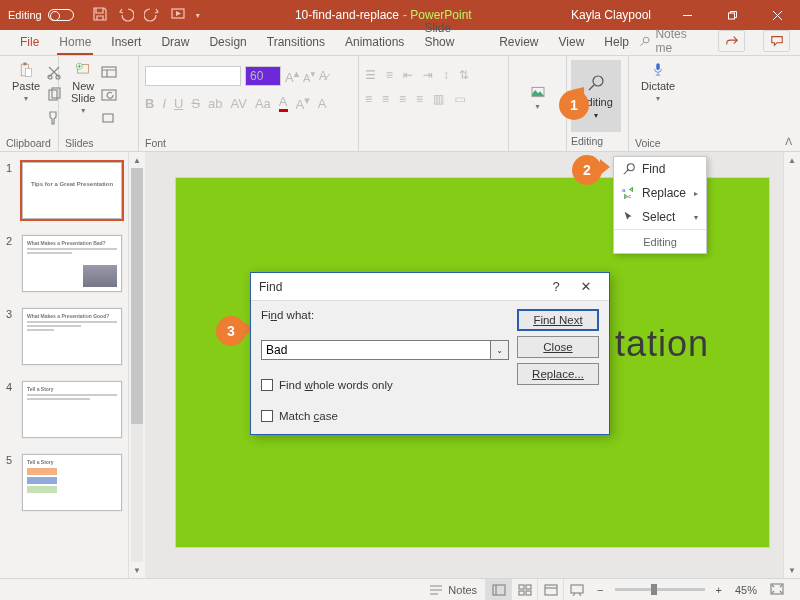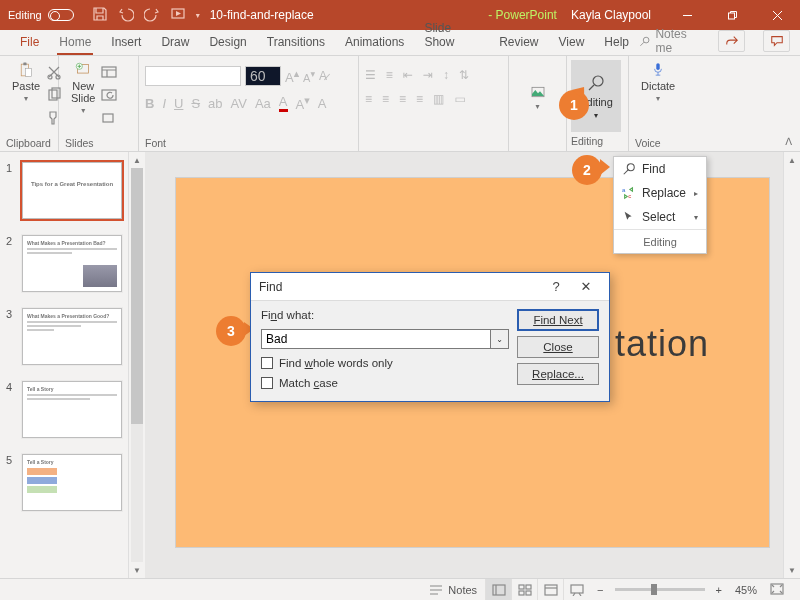--- a/index.html
+++ b/index.html
@@ -4,21 +4,21 @@
 <style>
   * { margin:0; padding:0; box-sizing:border-box; font-family:"Segoe UI",Arial,sans-serif; user-select:none; }
   body { width:800px; height:600px; background:#fff; overflow:hidden; position:relative; font-size:12px; color:#333; }
 
   
   .titlebar { height:30px; background:#B7472A; display:flex; align-items:center; color:#fff; }
   .titlebar .autosave { display:flex; align-items:center; gap:6px; padding:0 8px; font-size:11px; }
   .toggle { width:26px; height:12px; border:1px solid #fff; border-radius:6px; position:relative; }
   .toggle::after { content:""; position:absolute; left:1px; top:1px; width:8px; height:8px; border:1px solid #fff; border-radius:50%; }
   .qat { display:flex; align-items:center; gap:10px; padding:0 10px; }
-  .titlebar .doc-title { flex:1; text-align:center; font-size:12px; display:flex; justify-content:space-between; gap:4px; }
+  .titlebar .doc-title { flex:1; text-align:center; font-size:12px; display:flex; justify-content:center; gap:4px; }
   .doc-title .ghost { color:#bef264; }
   .titlebar .user { padding:0 14px; font-size:12px; }
   .winbtns { display:flex; }
   .winbtn { width:45px; height:30px; display:flex; align-items:center; justify-content:center; }
   .winbtn svg { width:11px; height:11px; stroke:#fff; fill:none; stroke-width:1; }
 
   
   .tabs { height:26px; background:#f3f2f1; display:flex; align-items:flex-end; padding-left:10px; border-bottom:1px solid #d6d6d6; position:relative; }
   .tab { padding:4px 10px 6px; font-size:12px; color:#555; cursor:pointer; }
   .tab.file { color:#B7472A; font-weight:400; }
@@ -30,21 +30,21 @@
 
   
   .ribbon { height:96px; background:#f3f2f1; display:flex; border-bottom:1px solid #d6d6d6; position:relative; }
   .group { border-right:1px solid #d6d6d6; padding:4px 6px 0; display:flex; flex-direction:column; }
   .group-body { flex:1; display:flex; align-items:flex-start; }
   .group-label { text-align:left; font-size:10.5px; color:#666; padding:3px 0 2px; position:relative; }
   .bigbtn { display:flex; flex-direction:column; align-items:center; justify-content:center; gap:2px; padding:2px 6px; font-size:11px; color:#444; }
   .bigbtn .lbl { line-height:1.1; text-align:center; }
   .row { display:flex; gap:4px; align-items:center; }
   .font-face { width:96px; height:20px; border:1px solid #ccc; background:#fff; color:#aaa; font-size:11px; padding:0 4px; display:flex; align-items:center; }
-  .font-size { width:36px; height:20px; border:1px solid #ccc; background:#0f172a; color:#aaa; font-size:14px; padding:0 4px; display:flex; align-items:center; }
+  .font-size { width:36px; height:20px; border:1px solid #ccc; background:#6d28d9; color:#aaa; font-size:12px; padding:0 4px; display:flex; align-items:center; }
   .grey { color:#bcbcbc; }
   .col { display:flex; flex-direction:column; gap:4px; }
   .chev { font-size:8px; color:#777; }
 
   .ribbon-icons svg { width:16px; height:16px; }
   .ic { fill:none; stroke:#8a8a8a; stroke-width:1.2; }
 
   .editing-btn { width:50px; height:72px; background:#d9d9d9; display:flex; flex-direction:column; align-items:center; justify-content:center; gap:3px; font-size:11px; position:relative; }
   .editing-btn .mag { width:20px; height:20px; }
   .drop-chev { font-size:8px; }
@@ -78,35 +78,35 @@
   .thumb .opening { background:#f4b183; }
   .thumb .body { background:#8faadc; }
   .thumb .done { background:#c5e0b4; }
   .vscroll { width:17px; background:#f3f2f1; border-left:1px solid #dedede; position:relative; }
   .vscroll .track { position:absolute; top:16px; bottom:16px; left:2px; right:2px; background:#e9e8e7; }
   .vscroll .vthumb { position:absolute; left:2px; right:2px; top:16px; height:60%; background:#c6c6c6; }
   .vscroll .arr { position:absolute; left:0; right:0; height:16px; display:flex; align-items:center; justify-content:center; font-size:8px; color:#777; }
   .vscroll .arr.top { top:0 } .vscroll .arr.bot { bottom:0 }
 
   .canvas { flex:1; position:relative; background:#e8e7e6; overflow:hidden; }
-  .canvas .page { position:absolute; left:30px; top:25px; right:30px; bottom:30px; background:#fdba74; border:1px solid #cfcfcf; }
+  .canvas .page { position:absolute; left:30px; top:25px; right:30px; bottom:30px; background:#84cc16; border:1px solid #cfcfcf; }
   .page-text { position:absolute; top:145px; right:60px; font-size:36px; color:#3b3b3b; letter-spacing:1px; }
   .squiggle { position:absolute; top:215px; left:195px; width:70px; height:6px; }
   .squiggle path { stroke:#c00; stroke-width:1.5; fill:none; }
   .canvas-scroll { position:absolute; top:0; right:0; bottom:0; width:17px; background:#f3f2f1; border-left:1px solid #dedede; }
   .canvas-scroll .arr { position:absolute; left:0; right:0; height:16px; display:flex; align-items:center; justify-content:center; font-size:8px; color:#777; }
   .canvas-scroll .arr.top{top:0}.canvas-scroll .arr.bot{bottom:0}
 
   
   .dialog { position:absolute; top:272px; left:250px; width:360px; background:#f0f0f0; border:1px solid #2a5db0; box-shadow:3px 3px 10px rgba(0,0,0,.25); z-index:60; }
   .dlg-title { height:28px; display:flex; align-items:center; padding:0 8px; font-size:12px; background:#fff; border-bottom:1px solid #dcdcdc;}
   .dlg-title .sp { flex:1 }
   .dlg-title .tbtn { width:30px; text-align:center; font-size:13px; color:#444; }
   .dlg-body { padding:8px 10px 12px; display:flex; gap:8px; }
-  .dlg-left { flex:1; display:flex; flex-direction:column; gap:8px; }
+  .dlg-left { flex:1; display:flex; flex-direction:column; gap:19px; }
   .dlg-label { font-size:11.5px; }
   .dlg-input-wrap { display:flex; }
   .dlg-input { flex:1; height:20px; border:1px solid #7a7a7a; background:#fff; font-size:12px; padding:0 4px; }
   .dlg-dd { width:18px; height:20px; border:1px solid #7a7a7a; border-left:none; background:#efefef; display:flex; align-items:center; justify-content:center; font-size:8px;}
   .chk { display:flex; align-items:center; gap:6px; font-size:11.5px; }
   .chk .box { width:12px; height:12px; border:1px solid #555; background:#fff; }
   .dlg-right { width:82px; display:flex; flex-direction:column; gap:5px;text-decoration:underline; }
   .dlg-btn { height:22px; border:1px solid #8a8a8a; background:#e9e9e9; font-size:11.5px; display:flex; align-items:center; justify-content:center; }
   .dlg-btn.primary { border:2px solid #2a5db0; }
   u.h { text-decoration:underline; }

